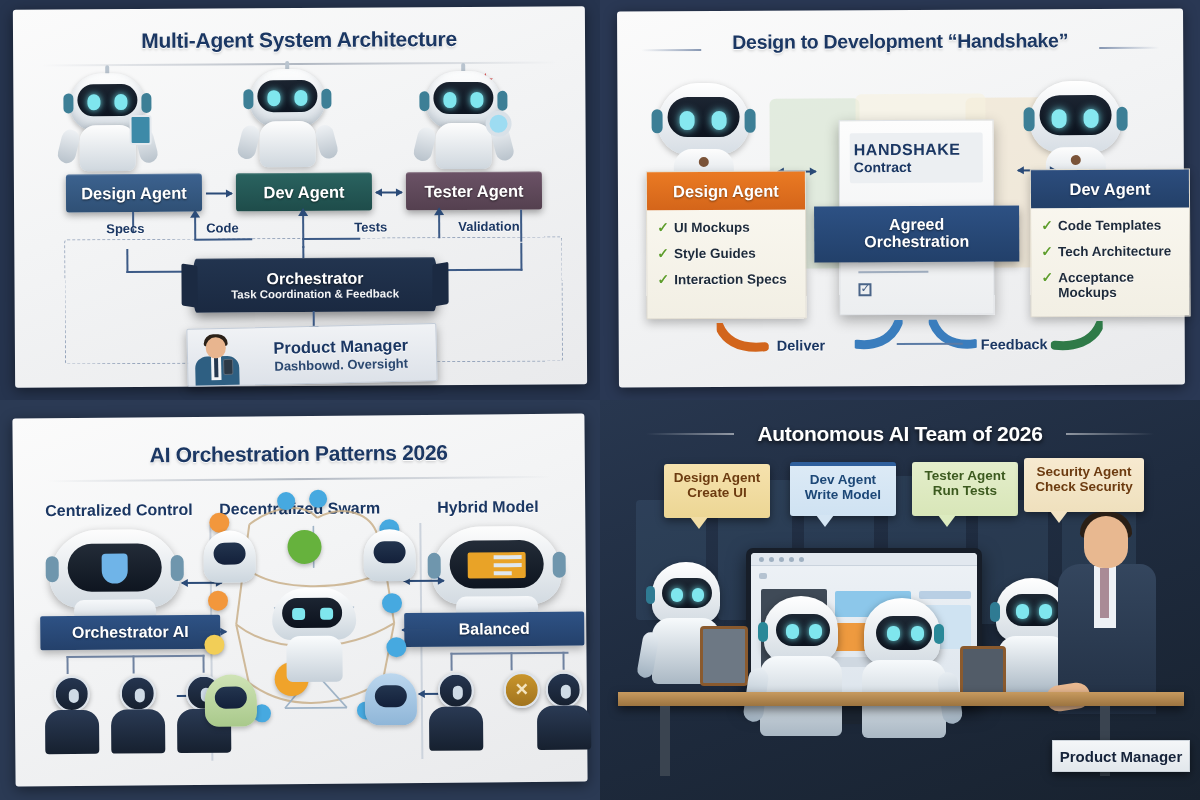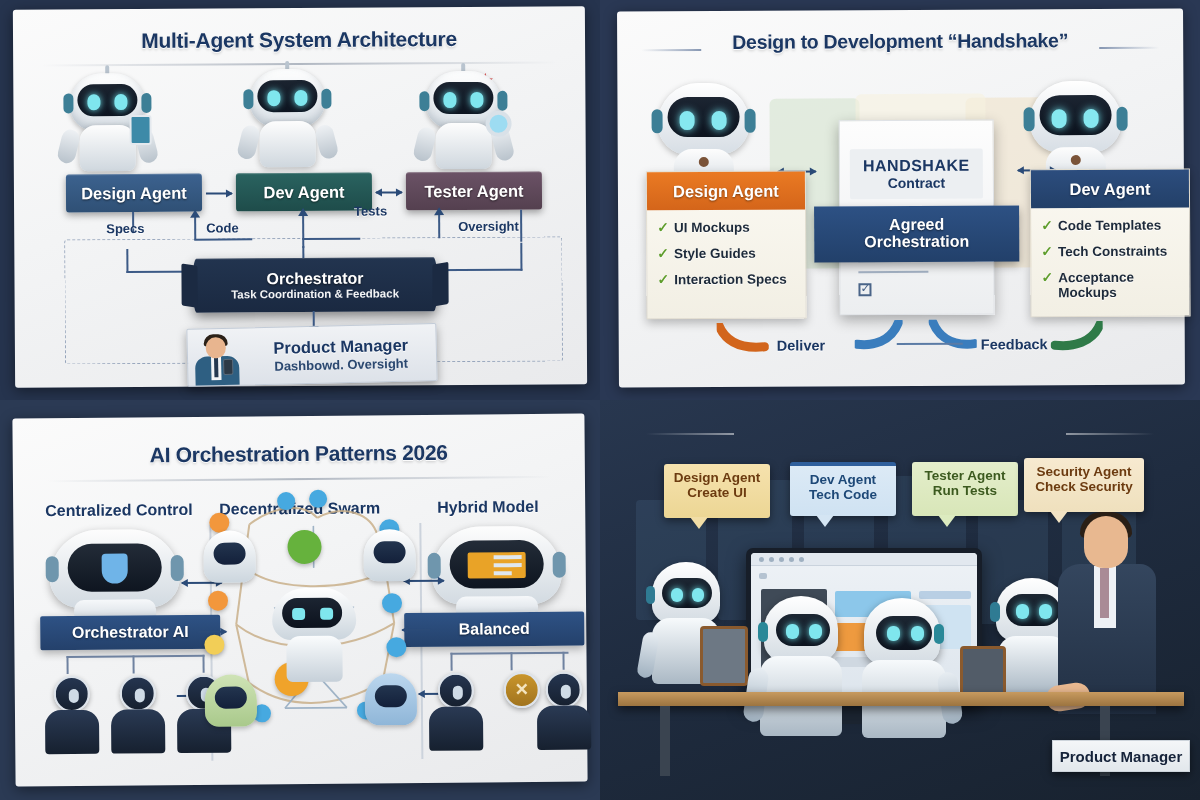--- a/index.html
+++ b/index.html
@@ -214,21 +214,21 @@
     text-shadow:0 1px 0 rgba(255,255,255,.8);}
   .chk{color:#5f9d2c; font-size:14px; line-height:1;}
 
   .contract{
     position:absolute; left:221px; top:110px; width:155px; height:195px;
     background:linear-gradient(180deg,#fdfdfd,#eceef0);
     box-shadow:0 5px 14px rgba(0,0,0,.3);
     border:1px solid #dfe2e6;
   }
   .contract .chead{
-    margin:28px 10px 0; background:#eceff2; padding:8px 4px; text-align:center;
+    margin:12px 10px 0; background:#eceff2; padding:8px 4px; text-align:left;
     border-radius:2px;
   }
   .contract .chead .a{font-size:16px; font-weight:bold; color:#1b3763; letter-spacing:.5px;}
   .contract .chead .b{font-size:14px; font-weight:bold; color:#1b3763;}
   .contract .lines{position:absolute; left:18px; right:18px; top:128px;}
   .contract .lines .ln{height:2px; background:#8b9cb4; margin-bottom:9px; opacity:.75;}
   .contract .lines .ln.s{width:60%;}
   .cbox{position:absolute; left:18px; bottom:18px; width:13px;height:13px;
     border:2px solid #4a6488;}
   .cbox:after{content:"✓"; position:absolute; left:0; top:-4px; font-size:12px; color:#4a6488;}
@@ -478,22 +478,22 @@
         <div class="uparrow" style="left:420px; top:200px;"></div>
         <div class="vline" style="left:506px; top:203px; height:32px;"></div>
         <div class="hline" style="left:112px; top:262px; width:90px;"></div>
         <div class="vline" style="left:112px; top:240px; height:24px;"></div>
         <div class="hline" style="left:400px; top:262px; width:108px;"></div>
         <div class="vline" style="left:506px; top:236px; height:28px;"></div>
         <div class="vline" style="left:288px; top:238px; height:16px;"></div>
 
         <div class="flowlabel" style="left:92px; top:212px;">Specs</div>
         <div class="flowlabel" style="left:192px; top:212px;">Code</div>
-        <div class="flowlabel" style="left:340px; top:196px;">Tests</div>
-        <div class="flowlabel" style="left:444px; top:212px;">Oversight</div>
+        <div class="flowlabel" style="left:340px; top:212px;">Tests</div>
+        <div class="flowlabel" style="left:444px; top:212px;">Validation</div>
 
         <div class="orch">
           <div class="t1">Orchestrator</div>
           <div class="t2">Task Coordination &amp; Feedback</div>
         </div>
         <div class="vline" style="left:298px; top:303px; height:20px;"></div>
         <div class="downarrow" style="left:294px; top:318px;"></div>
 
         <div class="pmbadge">
           <div class="pm-avatar">
@@ -586,21 +586,21 @@
 
         <div class="col-card col-right">
           <div class="hdr">Dev Agent</div>
           <ul>
             <li>
                 <span class="chk">✓</span>
                 <span>Code Templates</span>
               </li>
             <li>
                 <span class="chk">✓</span>
-                <span>Tech Constraints</span>
+                <span>Tech Architecture</span>
               </li>
             <li>
                 <span class="chk">✓</span>
                 <span>Acceptance Mockups</span>
               </li>
           </ul>
         </div>
 
         <div class="curve" style="left:98px; top:312px;">
           <svg width="52" height="30" viewBox="0 0 52 30">
@@ -773,30 +773,31 @@
 
   <div class="panel p4">
     <div class="room">
       <div class="blur-panelbg" style="left:36px;top:100px;width:70px;height:120px;"></div>
       <div class="blur-panelbg" style="left:118px;top:80px;width:74px;height:140px;"></div>
       <div class="blur-panelbg" style="left:204px;top:96px;width:70px;height:120px;"></div>
       <div class="blur-panelbg" style="left:288px;top:76px;width:78px;height:148px;"></div>
       <div class="blur-panelbg" style="left:378px;top:100px;width:70px;height:124px;"></div>
       <div class="blur-panelbg" style="left:462px;top:86px;width:74px;height:138px;"></div>
 
+      <div class="ptitle">Autonomous AI Team of 2026</div>
       <div class="title-rule l"></div>
       <div class="title-rule r"></div>
 
       <div class="bubble b-design">
         <div class="l1">Design Agent</div>
         <div class="l2">Create UI</div>
       </div>
       <div class="bubble b-dev">
         <div class="l1">Dev Agent</div>
-        <div class="l2">Tech Code</div>
+        <div class="l2">Write Model</div>
       </div>
       <div class="bubble b-test">
         <div class="l1">Tester Agent</div>
         <div class="l2">Run Tests</div>
       </div>
       <div class="bubble b-sec">
         <div class="l1">Security Agent</div>
         <div class="l2">Check Security</div>
       </div>
 

